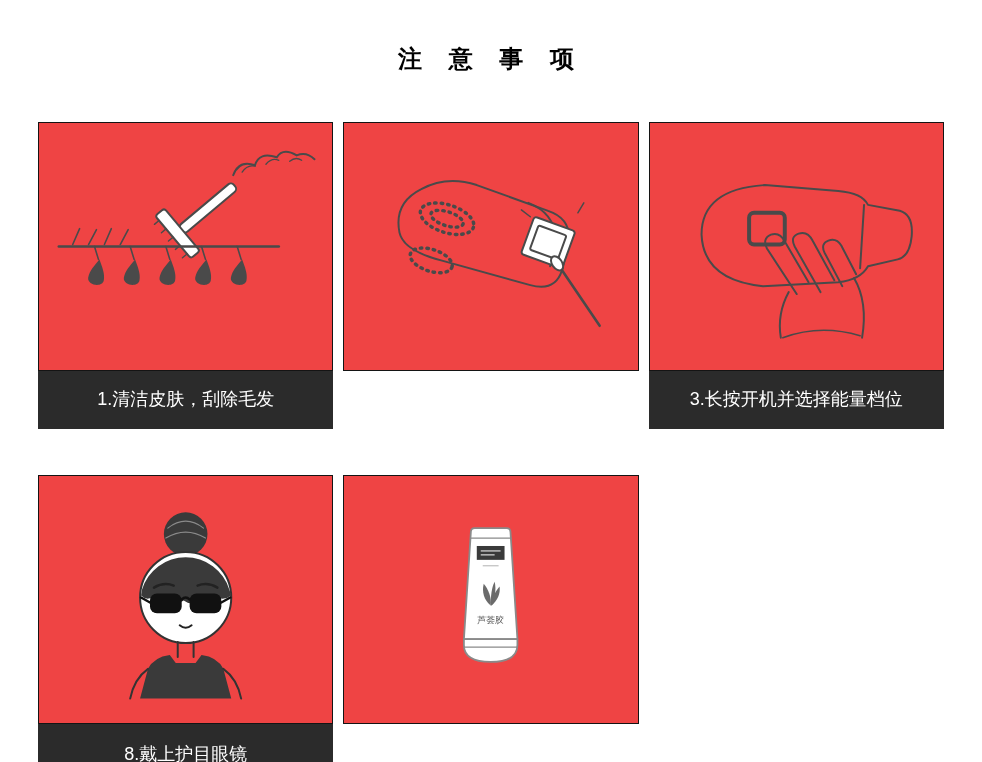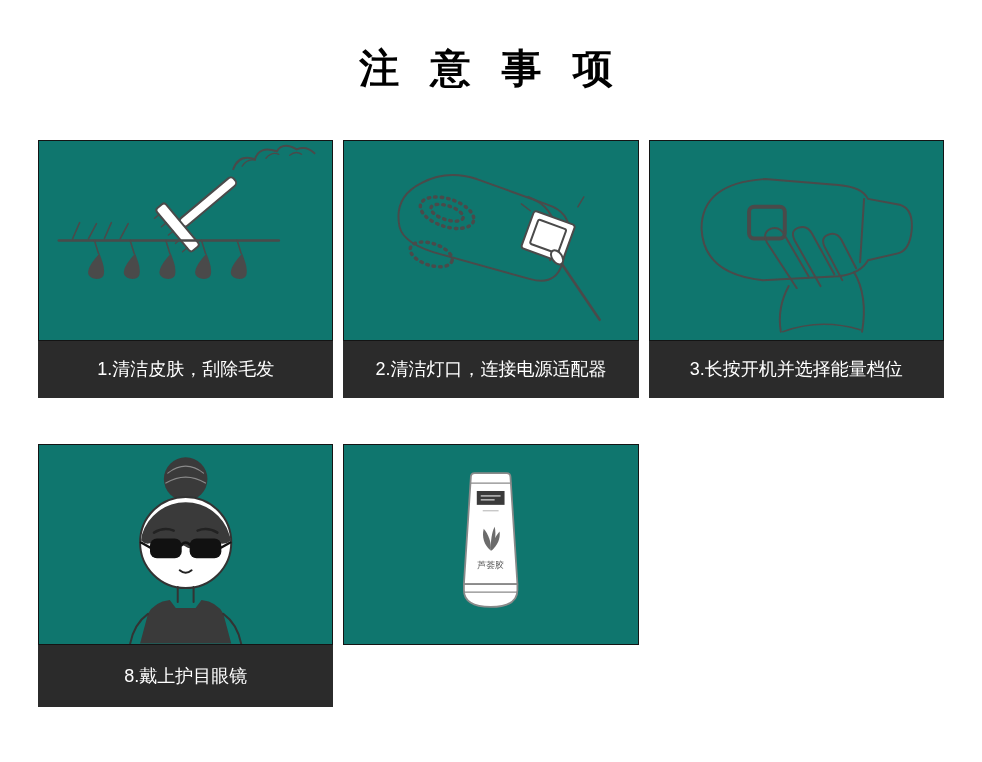--- a/index.html
+++ b/index.html
@@ -6,32 +6,32 @@
   html, body { margin: 0; padding: 0; background: #fff; }
   .page {
     width: 982px; height: 762px; margin: 0 auto;
     background: var(--page_bg, #fff);
     font-family: "Liberation Sans", "DejaVu Sans", sans-serif;
     padding: 46px 38px 0;
     overflow: hidden;
   }
   .title {
     margin: 0 0 50px; text-align: center;
-    font-size: 40px; font-weight: 700; color: var(--title_color, #000);
+    font-size: 24px; font-weight: 700; color: var(--title_color, #000);
     letter-spacing: 10px; line-height: 1.1;
   }
   .grid {
     display: grid;
     grid-template-columns: repeat(3, 1fr);
     column-gap: 10px; row-gap: 46px;
   }
   figure.panel { margin: 0; display: flex; flex-direction: column; }
   .panel-art {
     border: 1px solid var(--panel_border, #141414);
-    height: 201px; background: #0f766e; overflow: hidden;
+    height: 249px; background: #ef4444; overflow: hidden;
   }
   .panel-art svg { width: 100%; height: 100%; display: block; }
   .panel-caption {
     background: var(--caption_bg, #2b2b2b);
     color: var(--caption_text, #fff);
     font-size: 18px; line-height: 1.4;
     min-height: 38px; padding: 16px 30px;
     display: flex; align-items: center; justify-content: center;
     text-align: center;
   }
@@ -86,21 +86,20 @@
             <g transform="rotate(20 206 96)">
               <rect x="184" y="76" width="44" height="40" rx="3" fill="#fff"></rect>
               <rect x="191" y="83" width="30" height="26" rx="2"></rect>
             </g>
             <path d="M188,70 l-9,-7 M236,66 l6,-10" stroke-width="1.5"></path>
             <line x1="258" y1="180" x2="220" y2="124" stroke-width="2.6"></line>
             <ellipse cx="215" cy="117" rx="8" ry="5" transform="rotate(55 215 117)" fill="#fff"></ellipse>
           </g>
         </svg>
       </div>
-      <figcaption class="panel-caption">2.清洁灯口，连接电源适配器</figcaption>
     </figure>
 
     <figure class="panel">
       <div class="panel-art">
         <svg viewBox="0 0 296 200">
           <g fill="none" stroke="#4a4a4a" stroke-width="2" stroke-linejoin="round" stroke-linecap="round">
             <path d="M52,88 Q52,42 116,38 L190,44 Q214,46 220,58 L252,64 Q266,68 264,90 Q262,110 250,113 L220,120 Q212,134 190,136 L114,140 Q54,134 52,88 Z"></path>
             <line x1="216" y1="58" x2="212" y2="122"></line>
             <rect x="100" y="66" width="36" height="32" rx="5" stroke-width="4"></rect>
             <path d="M148,148 L118,102 Q113,92 122,88 Q131,85 136,95 L160,136"></path>

